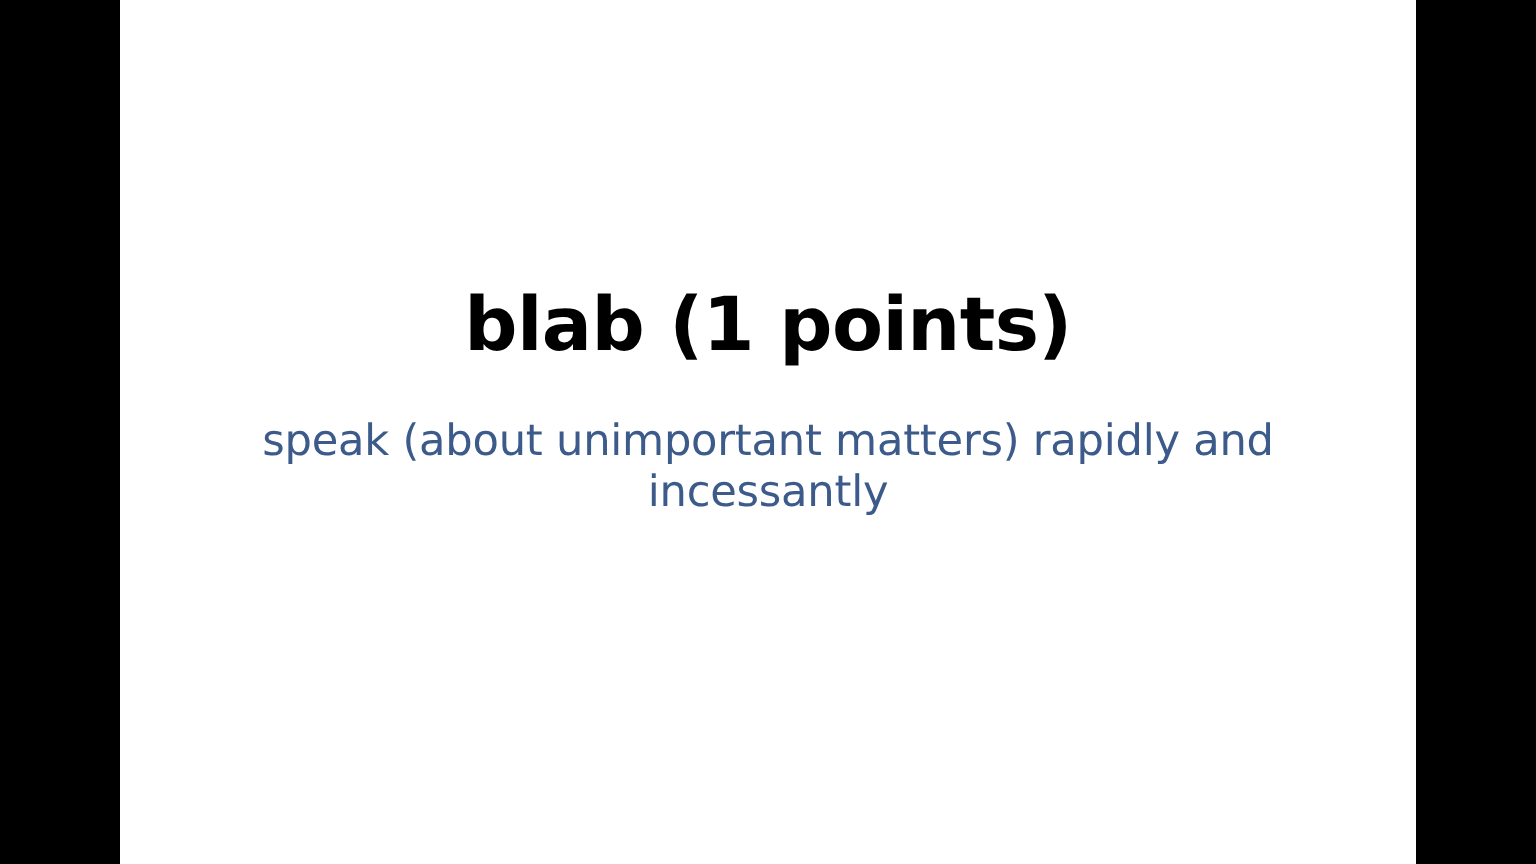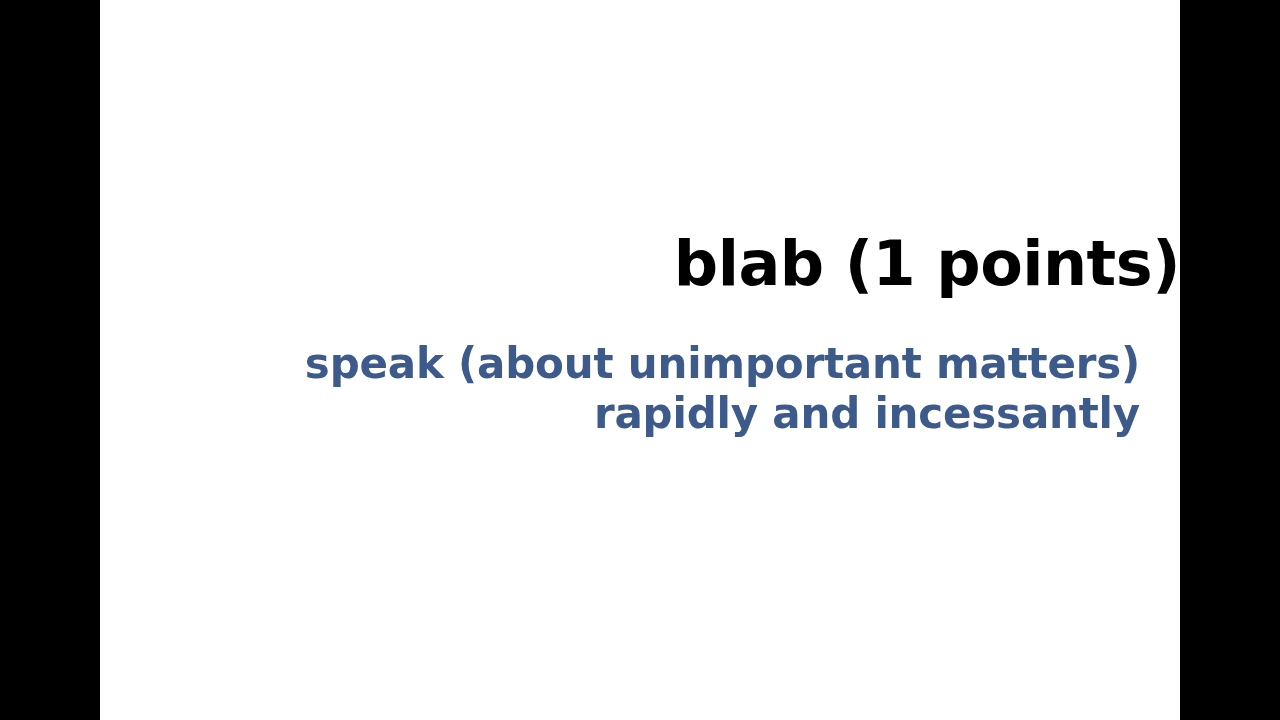--- a/index.html
+++ b/index.html
@@ -41,37 +41,37 @@
     height: 720px;
     background: #ffffff;
     display: flex;
     flex-direction: column;
     align-items: center;
     justify-content: center;
   }
 
   #card-inner {
     width: 100%;
-    text-align: right;
+    text-align: center;
     transform: translateY(-24px);
   }
 
   .term {
     font-size: 62px;
     font-weight: bold;
     color: #000000;
     line-height: 1.0;
     letter-spacing: -0.5px;
     margin: 0 0 44px 0;
     white-space: nowrap;
   }
 
   .definition {
-    font-size: 42px;
-    font-weight: bold;
+    font-size: 36px;
+    font-weight: normal;
     color: #3c5a8a;
     line-height: 1.20;
     margin: 0;
     padding: 0 40px;
     letter-spacing: -0.2px;
   }
 </style>
 </head>
 <body>
 

